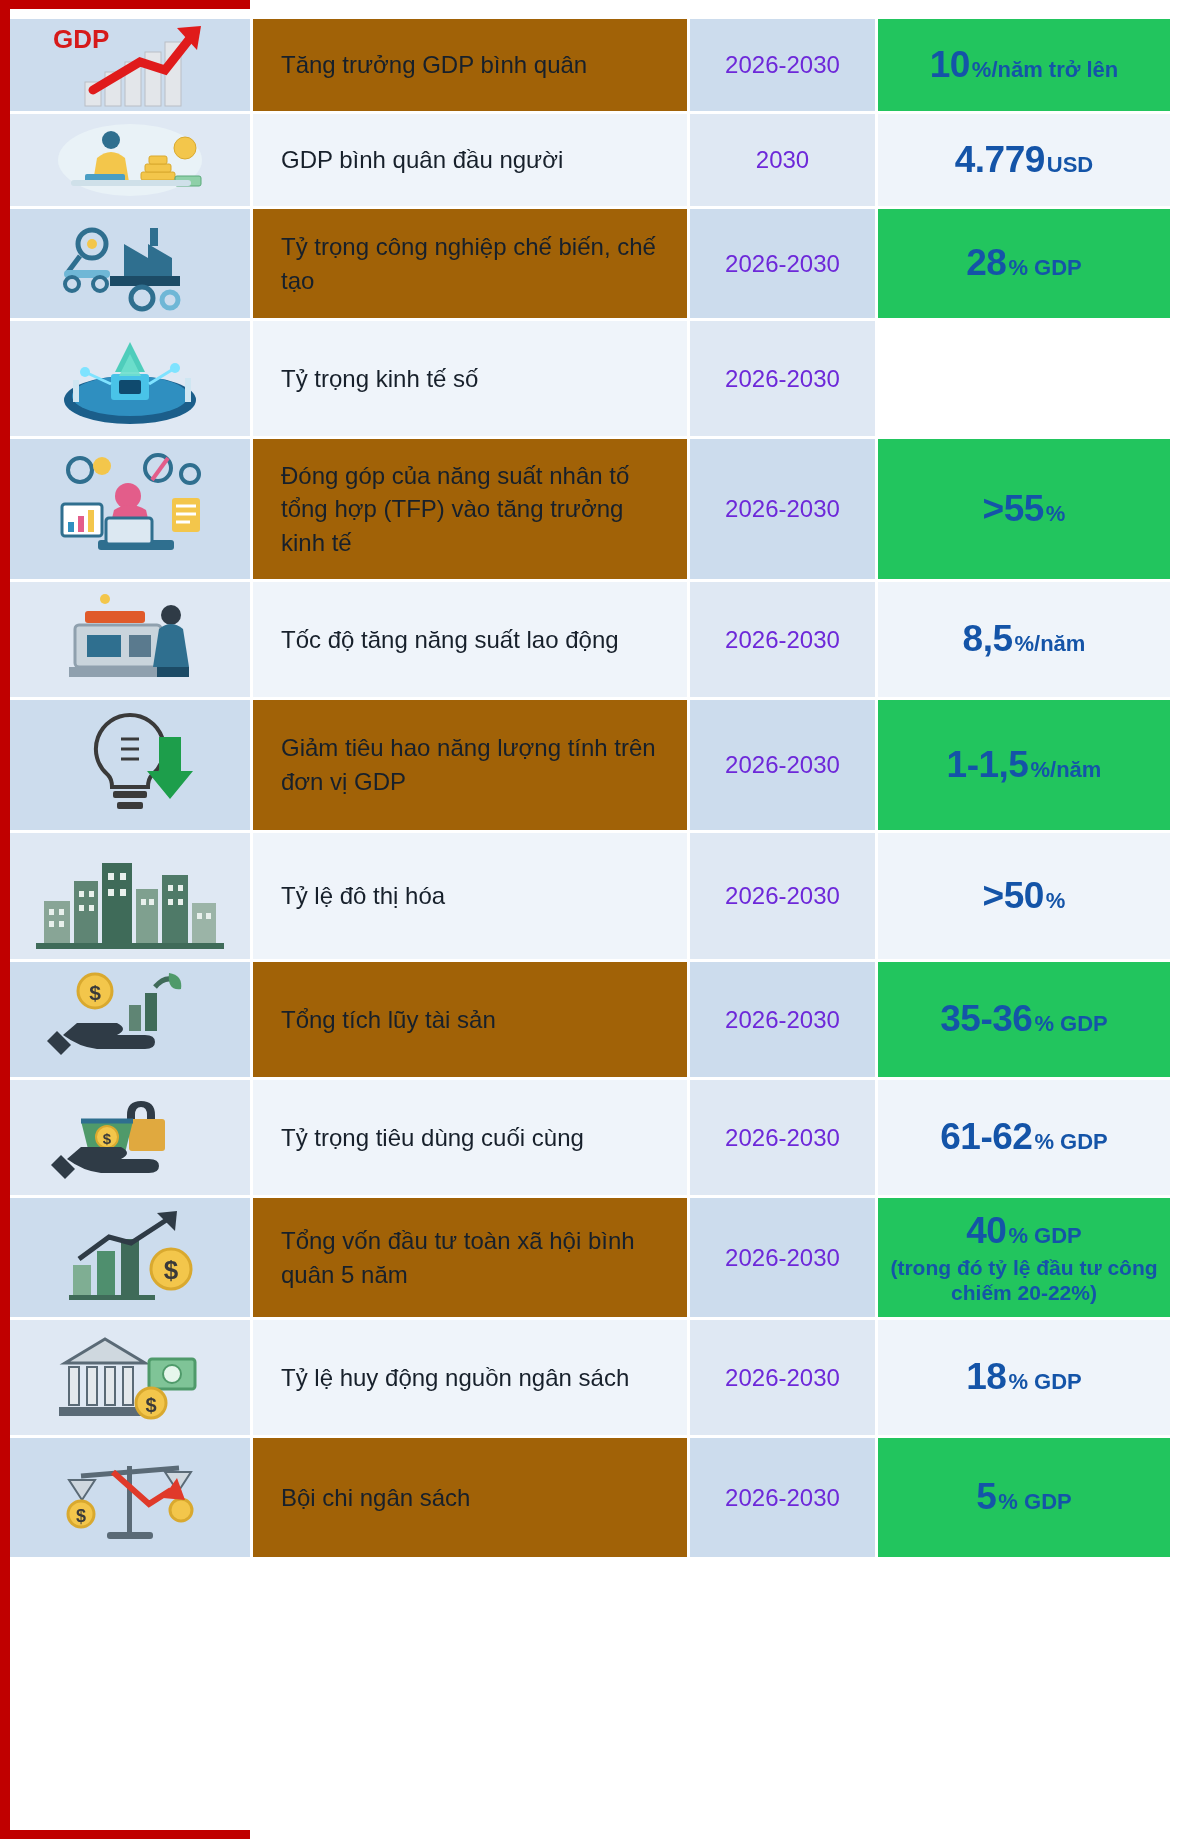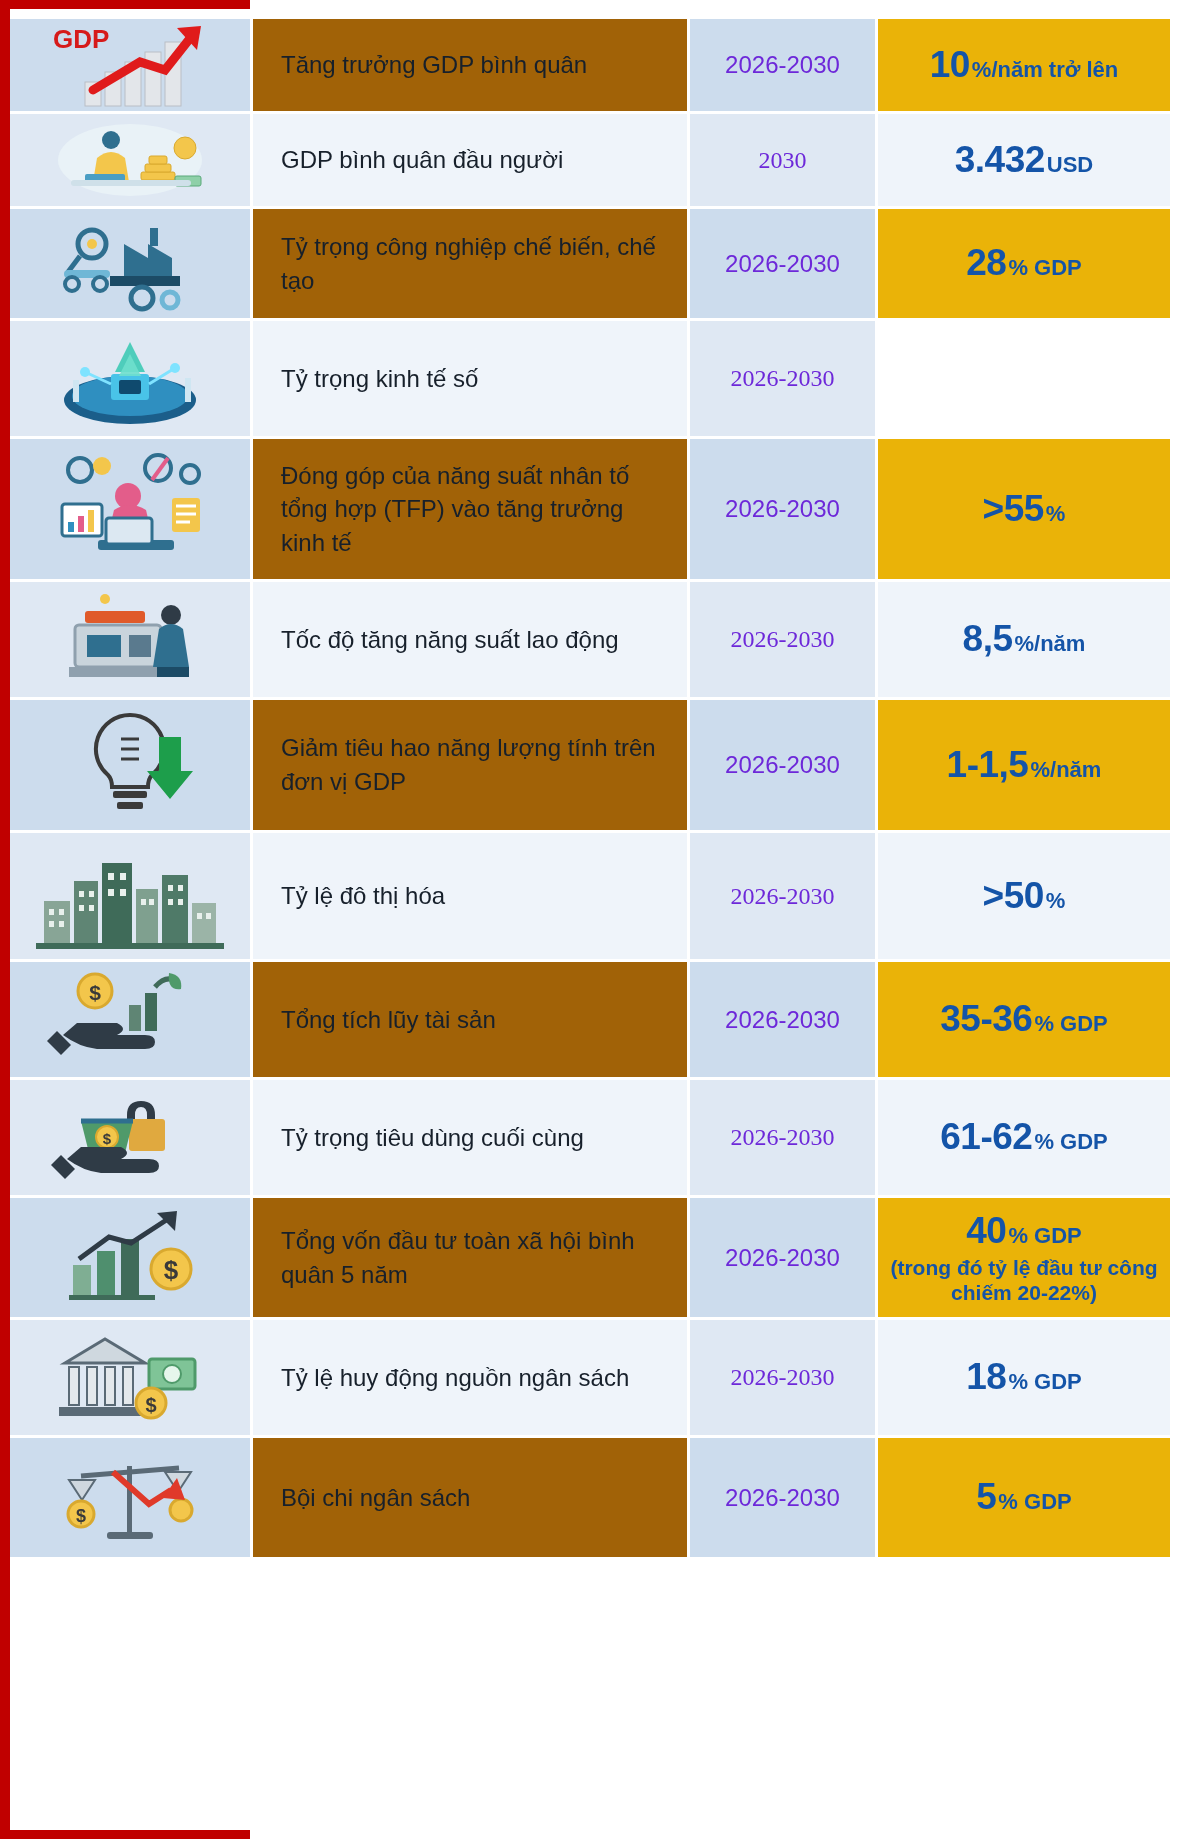--- a/index.html
+++ b/index.html
@@ -54,24 +54,24 @@
     flex-direction: column;
   }
   .row {
     display: flex;
     align-items: stretch;
     min-height: 92px;
   }
   .row.odd  .c-icon { background: #ccdced; }
   .row.odd  .c-name { background: #a16207; }
   .row.odd  .c-period { background: #ccdced; }
-  .row.odd  .c-value { background: #eab308; }
+  .row.odd  .c-value { background: #22c55e; }
   .row.even .c-icon { background: #dfe8f3; }
   .row.even .c-name { background: #eff4fa; }
-  .row.even .c-period { background: #dfe8f3; font-family: Liberation Serif, serif; }
+  .row.even .c-period { background: #dfe8f3; }
   .row.even .c-value { background: #eff4fa; }
 
   .c-icon {
     width: 240px;
     display: flex;
     align-items: center;
     justify-content: center;
     border-bottom: 3px solid #ffffff;
     box-sizing: border-box;
   }
@@ -181,21 +181,21 @@
             <rect x="130" y="62" width="26" height="10" rx="2" fill="#8fd0a8" stroke="#5aa97a"></rect>
             <circle cx="140" cy="34" r="11" fill="#f3c64b" stroke="#d9a92f"></circle>
             <rect x="26" y="66" width="120" height="6" rx="3" fill="#cfe0e9"></rect>
           </svg>
         </div>
       </div>
       <div class="c-name">GDP bình quân đầu người</div>
       <div class="c-period">2030</div>
       <div class="c-value">
         <div class="val-wrap">
-          <span class="val-num">3.432</span><span class="val-unit">USD</span>
+          <span class="val-num">4.779</span><span class="val-unit">USD</span>
         </div>
       </div>
     </div>
 
     <div class="row odd" style="min-height:112px">
       <div class="c-icon">
         <div class="icon-box">
           <svg width="160" height="100" viewBox="0 0 160 100">
             <path d="M74 70 V30 l24 14 V30 l24 14 V70 z" fill="#2f6f8f"></path>
             <rect x="100" y="14" width="8" height="18" fill="#2f6f8f"></rect>

